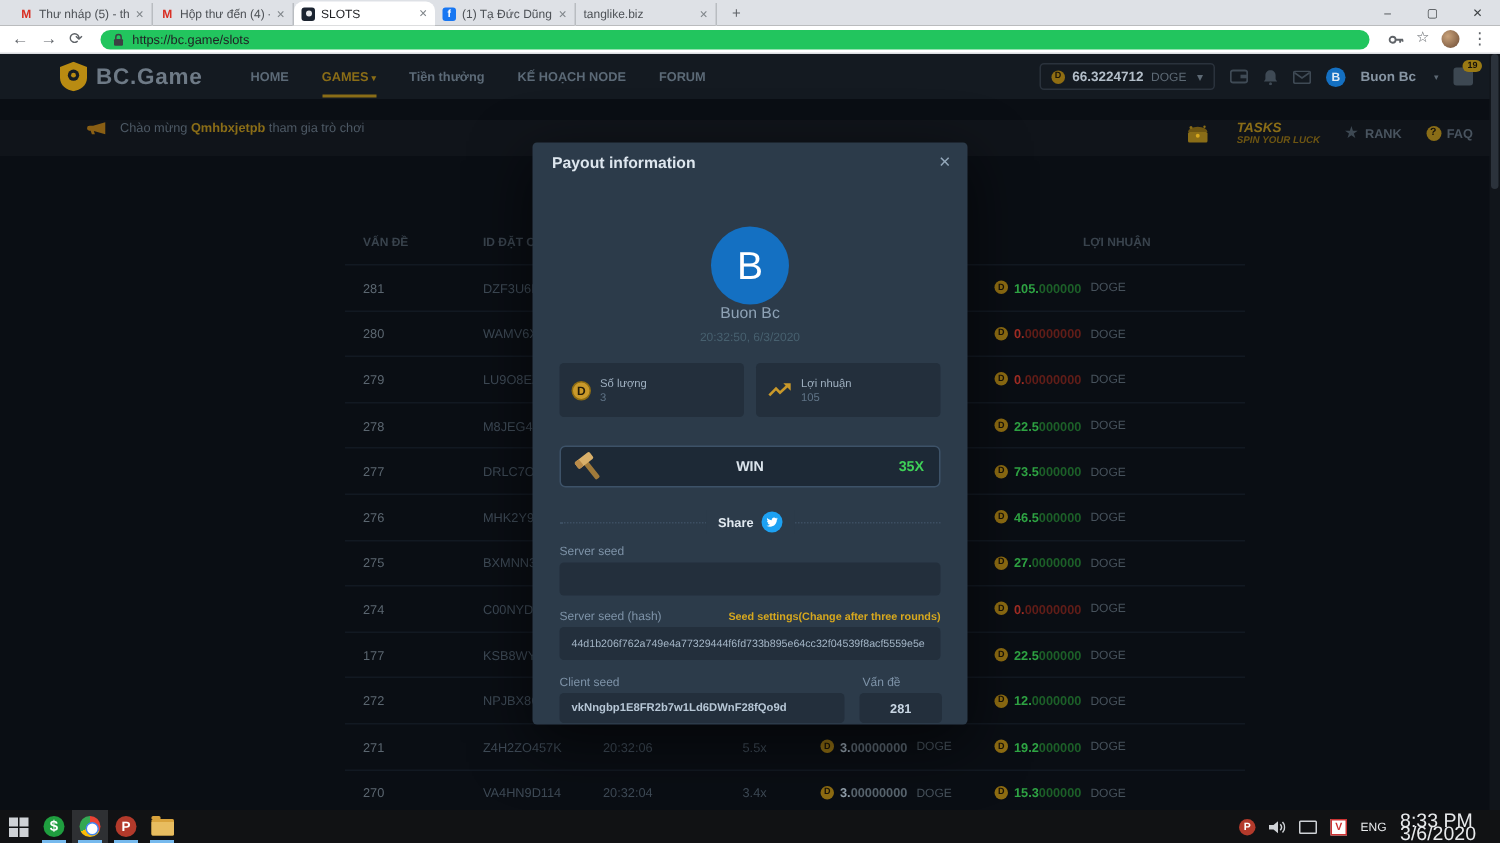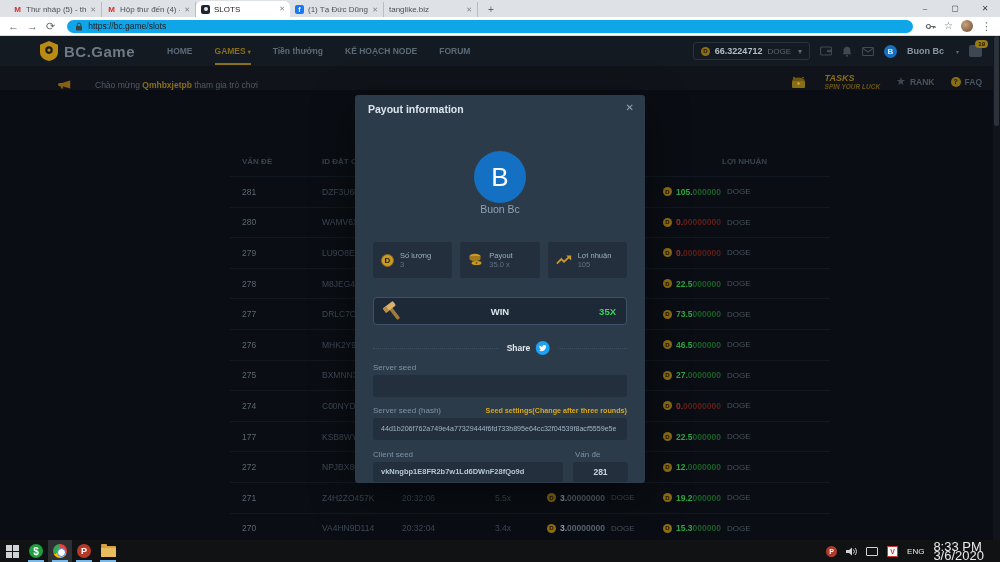--- a/index.html
+++ b/index.html
@@ -17,21 +17,21 @@
   .tabicon.gmail{color:#d93025;}
   .tabicon.bcgame{background:#1b2430;position:relative;}
   .tabicon.bcgame::after{content:"";width:4px;height:4px;border-radius:50%;background:#e6e8ea;}
   .tabicon.facebook{background:#1877f2;color:#fff;font-size:7px;border-radius:2px;}
   .newtab{width:14px;height:14px;margin:0 0 1px 6px;display:flex;align-items:center;justify-content:center;font-size:10px;color:#5f6368;}
   .wincontrols{margin-left:auto;display:flex;height:17px;}
   .wincontrols span{width:30px;text-align:center;font-size:8px;color:#3c4043;line-height:17px;}
 
   .toolbar{position:absolute;top:17px;left:0;width:1000px;height:19px;background:#fff;display:flex;align-items:center;padding:0 8px;gap:8px;border-bottom:1px solid #dadce0;}
   .navbtn{color:#5f6368;font-size:11px;line-height:1;}
-  .urlbar{flex:1;height:13px;background:#0ea5e9;border-radius:7px;display:flex;align-items:center;gap:5px;padding:0 8px;margin:0 4px;text-align:right;}
+  .urlbar{flex:1;height:13px;background:#22c55e;border-radius:7px;display:flex;align-items:center;gap:5px;padding:0 8px;margin:0 4px;text-align:right;}
   .urltext{font-size:8.5px;color:#202124;}
   .avatarmini{width:12px;height:12px;border-radius:50%;background:radial-gradient(circle at 35% 35%,#c9a27a,#6b4a33);}
 
   
   .page{position:absolute;top:36px;left:0;width:1000px;height:504px;background:#0a0e14;overflow:hidden;}
   .siteheader{position:absolute;top:0;left:0;width:1000px;height:30px;background:#141a21;display:flex;align-items:center;}
   .brandwrap{display:flex;align-items:center;gap:6px;margin-left:40px;}
   .brand{font-size:15px;font-weight:bold;color:#6e7a86;letter-spacing:.5px;}
   .mainnav{display:flex;align-items:center;gap:22px;margin-left:32px;font-size:8.5px;font-weight:bold;color:#5c6a77;}
   .mainnav .navitem{position:relative;padding:9px 0;}
@@ -42,21 +42,21 @@
   .balancebox{display:flex;align-items:center;gap:5px;border:1px solid #2a323c;border-radius:3px;height:18px;padding:0 7px;margin-left:16px;}
   .coin{width:9px;height:9px;border-radius:50%;background:#8f6d12;color:#1a1408;font-size:6px;font-weight:bold;display:inline-flex;align-items:center;justify-content:center;flex:0 0 auto;}
   .balval{font-size:9px;font-weight:bold;color:#b3bec9;}
   .balcur{font-size:8px;color:#5d6974;}
   .hdricon{color:#3f4a55;display:inline-flex;}
   .useravatar{width:13px;height:13px;border-radius:50%;background:#1470c2;color:#dce8f2;font-size:8px;font-weight:bold;display:flex;align-items:center;justify-content:center;}
   .username{font-size:9px;font-weight:bold;color:#8795a3;}
   .bookbadge{position:relative;width:13px;height:12px;background:#3d4852;border-radius:2px;}
   .badge{position:absolute;top:-5px;right:-6px;background:#9a7a14;color:#14100a;font-size:6px;font-weight:bold;border-radius:6px;padding:1px 3px;}
 
-  .announce{position:absolute;top:30px;left:0;width:1000px;height:24px;background:#10141a;display:flex;align-items:flex-end;padding-left:15px;}
+  .announce{position:absolute;top:44px;left:0;width:1000px;height:24px;background:#10141a;display:flex;align-items:flex-start;}
   .annc-text{margin-left:80px;font-size:8.5px;color:#4e5a66;}
   .annc-text .hl{color:#8a6d17;font-weight:bold;}
   .annc-right{margin-left:auto;margin-right:18px;display:flex;align-items:center;gap:16px;}
   .tasks{display:flex;align-items:center;gap:18px;}
   .tasks .t1{font-size:9px;font-weight:bold;font-style:italic;color:#8a6d17;line-height:10px;}
   .tasks .t2{font-size:6.5px;font-weight:bold;font-style:italic;color:#6d5512;line-height:7px;}
   .ranklbl,.faqlbl{font-size:8.5px;font-weight:bold;color:#49545f;}
   .staricon{color:#3d4852;font-size:11px;}
   .qicon{width:10px;height:10px;border-radius:50%;background:#8a6d17;color:#14100a;font-size:7px;font-weight:bold;display:inline-flex;align-items:center;justify-content:center;}
 
@@ -95,21 +95,21 @@
   .m-card{flex:1;height:36px;background:#232f3c;border-radius:3px;display:flex;align-items:center;padding-left:8px;gap:6px;}
   .m-card .txt .lbl{font-size:7.5px;color:#9fb0c0;line-height:9px;}
   .m-card .txt .val{font-size:7.5px;color:#5f7386;line-height:9px;}
   .coin-lg{width:13px;height:13px;border-radius:50%;background:#c9992a;color:#241c08;font-size:8px;font-weight:bold;display:flex;align-items:center;justify-content:center;border:1.5px solid #8f6d12;}
   .m-winbar{position:absolute;top:202px;left:18px;right:18px;height:28px;background:#1d2936;border:1px solid #3d5268;border-radius:4px;display:flex;align-items:center;}
   .m-winbar .winlbl{position:absolute;left:0;width:100%;text-align:center;font-size:9.5px;font-weight:bold;color:#dbe4ec;}
   .m-winbar .winmult{position:absolute;right:10px;font-size:9.5px;font-weight:bold;color:#3fd158;}
   .m-winbar .hammer{position:absolute;left:7px;top:2px;}
   .m-share{position:absolute;top:245px;left:18px;right:18px;height:16px;}
   .m-share .dotline{position:absolute;top:8px;left:0;right:0;border-top:1px dotted #3c4f62;}
-  .m-share .pill{position:absolute;left:50%;transform:translateX(-50%);top:0;background:#2c3b4a;padding:0 8px;display:flex;align-items:center;gap:5px;height:16px;margin-left:28px;}
+  .m-share .pill{position:absolute;left:50%;transform:translateX(-50%);top:0;background:#2c3b4a;padding:0 8px;display:flex;align-items:center;gap:5px;height:16px;}
   .m-share .sharelbl{font-size:8.5px;font-weight:bold;color:#e2eaf1;}
   .twitter{width:14px;height:14px;border-radius:50%;background:#1da1f2;display:flex;align-items:center;justify-content:center;}
   .m-lbl{position:absolute;font-size:8px;color:#7e93a8;}
   .m-input{position:absolute;background:#232f3c;border-radius:3px;}
   .m-seedlink{position:absolute;font-size:7.2px;font-weight:bold;color:#d7a81e;right:18px;}
   .hashtxt{font-size:7.1px;color:#a3b5c6;line-height:22px;padding-left:8px;white-space:nowrap;}
   .seedtxt{font-size:7.5px;font-weight:bold;color:#b7c7d6;line-height:20px;padding-left:8px;white-space:nowrap;overflow:hidden;}
   .issuetxt{font-size:8.5px;font-weight:bold;color:#c8d6e3;line-height:20px;text-align:center;}
 
   
@@ -444,39 +444,28 @@
 
     <div class="pagescroll">
         <div class="thumb"></div>
       </div>
 
     <div class="modal">
       <div class="m-title">Payout information</div>
       <div class="m-close">✕</div>
       <div class="m-avatar">B</div>
       <div class="m-name">Buon Bc</div>
+      <div class="m-time">20:32:50, 6/3/2020</div>
 
       <div class="m-cards">
         <div class="m-card">
           <span class="coin-lg">D</span>
           <span class="txt">
               <div class="lbl">Số lượng</div>
               <div class="val">3</div>
-            </span>
-        </div>
-        <div class="m-card">
-          <svg width="15" height="14" viewBox="0 0 15 14">
-              <ellipse cx="7" cy="3" rx="5.5" ry="2.2" fill="#c9992a"></ellipse>
-              <path d="M1.5 3v3c0 1.2 2.5 2.2 5.5 2.2S12.5 7.2 12.5 6V3" fill="#a37b1a"></path>
-              <ellipse cx="8.5" cy="10" rx="5" ry="2" fill="#c9992a"></ellipse>
-              <circle cx="8.5" cy="10" r="1" fill="#6d5512"></circle>
-            </svg>
-          <span class="txt">
-              <div class="lbl">Payout</div>
-              <div class="val">35.0 x</div>
             </span>
         </div>
         <div class="m-card">
           <svg width="16" height="12" viewBox="0 0 18 12">
               <polyline points="1,10 6,5 9,8 15,2.5" stroke="#c9992a" stroke-width="2" fill="none"></polyline>
               <polygon points="17,1 11.5,1 17,6.5" fill="#c9992a"></polygon>
             </svg>
           <span class="txt">
               <div class="lbl">Lợi nhuận</div>
               <div class="val">105</div>

